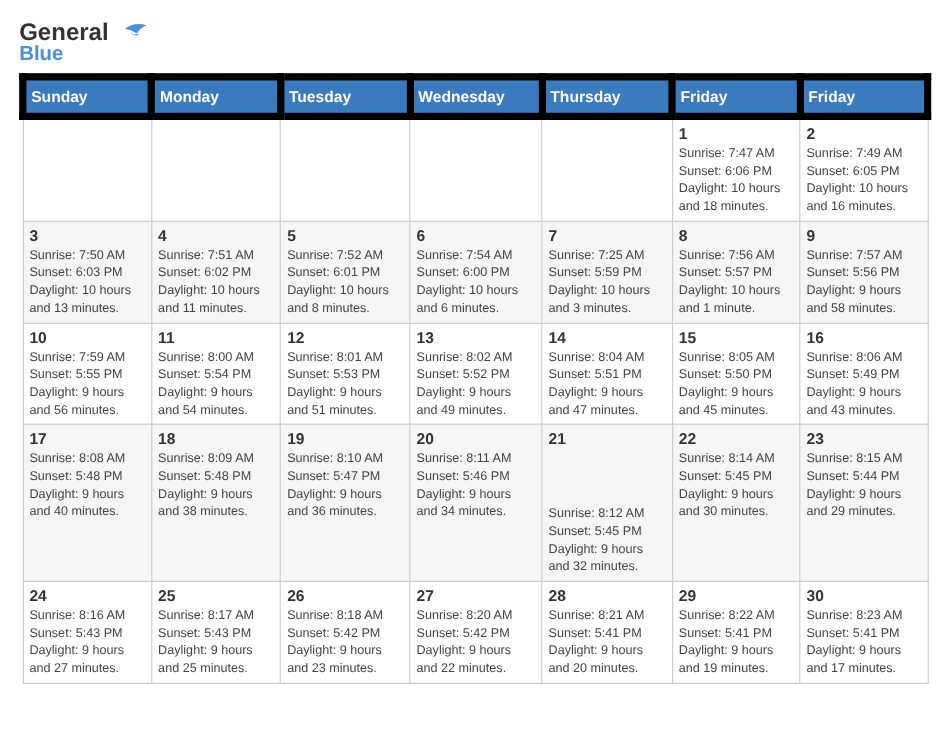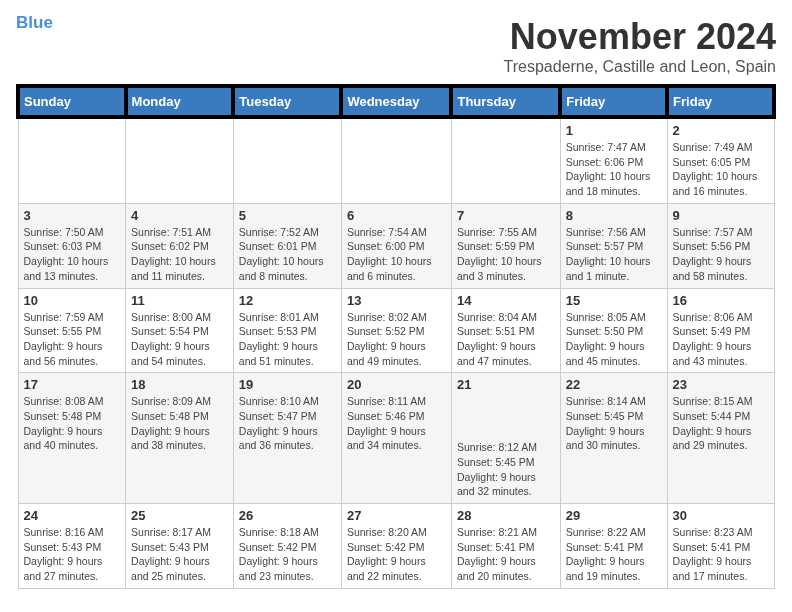--- a/index.html
+++ b/index.html
@@ -38,21 +38,21 @@
       border-collapse: collapse;
       font-size: 11px;
     }
     thead tr th {
       background-color: #3a7abf;
       color: #fff;
       padding: 6px 4px;
       text-align: left;
       font-size: 13px;
       font-weight: bold;
-      border: 4px solid #000000;
+      border: 6px solid #000000;
     }
     tbody tr td {
       border: 1px solid #ccc;
       padding: 4px 5px;
       vertical-align: top;
       height: 80px;
       width: 113px;
       background: #fff;
     }
     tbody tr:nth-child(even) td {
@@ -72,25 +72,28 @@
     }
     .empty-cell {
       background: #fff !important;
     }
   </style>
 </head>
 <body>
 
 <div class="header-area">
   <div class="logo">
+    <div style="display:flex;align-items:center;gap:2px;">
+      <div style="font-size:20px;font-weight:bold;color:#333;line-height:1;">General</div>
+      <svg width="30" height="22" viewBox="0 0 30 22" style="margin-left:2px;">
+        <path d="M10,8 Q18,2 28,5 Q22,8 20,12 Q16,9 10,8Z" fill="#4a90d9"></path>
+        <path d="M14,10 Q18,14 22,12 Q20,16 14,10Z" fill="#4a90d9"></path>
+      </svg>
+    </div>
     <div style="font-size:17px;font-weight:bold;color:#4a90d9;line-height:1;margin-top:-2px;">Blue</div>
-  </div>
-  <div class="title-area">
-    <div class="month-title">November 2024</div>
-    <div class="location-title">Trespaderne, Castille and Leon, Spain</div>
   </div>
 </div>
 
 <table>
   <thead>
     <tr>
     <th>Sunday</th>
         <th>Monday</th>
         <th>Tuesday</th>
         <th>Wednesday</th>
@@ -139,21 +142,21 @@
 Daylight: 10 hours and 8 minutes.</div>
         </td>
         <td>
           <span class="day-num">6</span>
           <div class="day-info" style="white-space: pre-line;">Sunrise: 7:54 AM
 Sunset: 6:00 PM
 Daylight: 10 hours and 6 minutes.</div>
         </td>
         <td>
           <span class="day-num">7</span>
-          <div class="day-info" style="white-space: pre-line;">Sunrise: 7:55 AM
+          <div class="day-info" style="white-space: pre-line;">Sunrise: 7:25 AM
 Sunset: 5:59 PM
 Daylight: 10 hours and 3 minutes.</div>
         </td>
         <td>
           <span class="day-num">8</span>
           <div class="day-info" style="white-space: pre-line;">Sunrise: 7:56 AM
 Sunset: 5:57 PM
 Daylight: 10 hours and 1 minute.</div>
         </td>
         <td>

